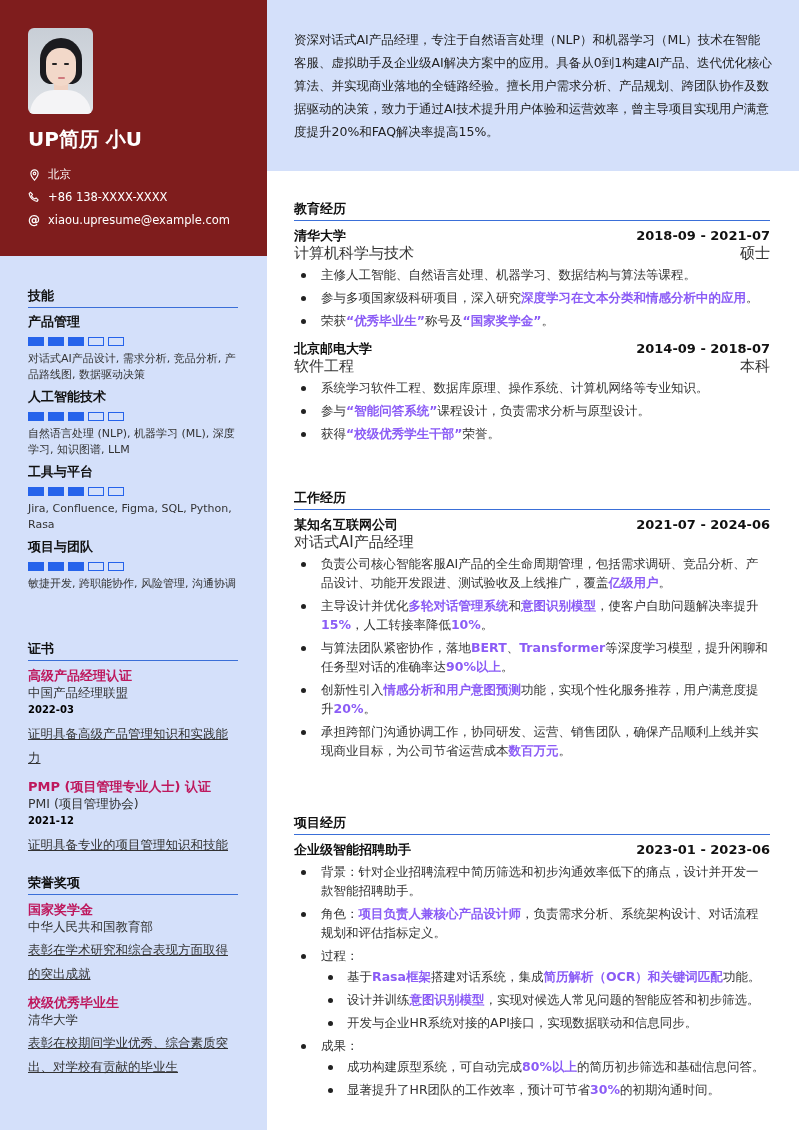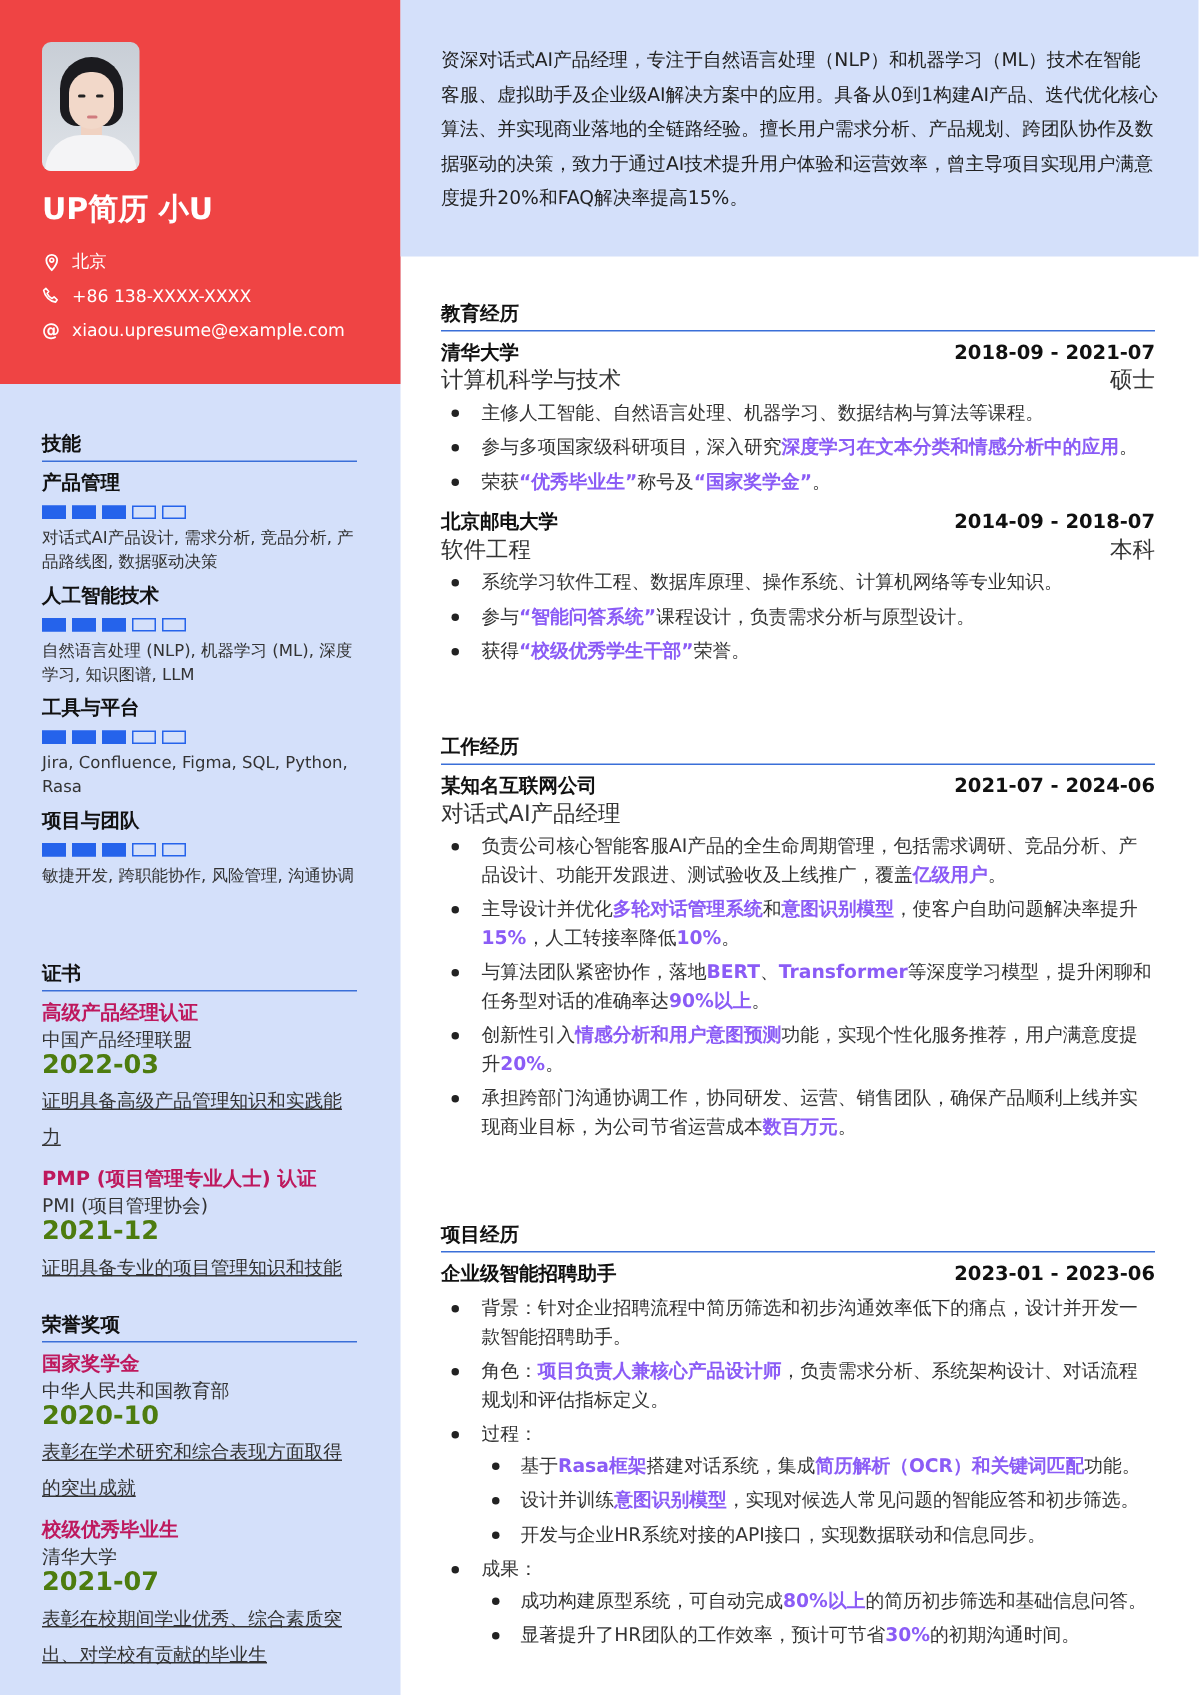--- a/index.html
+++ b/index.html
@@ -1,20 +1,20 @@
 <!DOCTYPE html>
 <html><head>
   <meta charset="utf-8">
   <style>
     * { box-sizing: border-box; margin: 0; padding: 0; }
     html, body { width: 799px; height: 1130px; overflow: hidden; background: #ffffff; }
     body { font-family: "DejaVu Sans", "Liberation Sans", sans-serif; color: #222; position: relative; }
 
     .sidebar { position: absolute; left: 0; top: 0; width: 267px; height: 1130px; background: #d4e0fa; }
-    .side-head { position: absolute; left: 0; top: 0; width: 267px; height: 256px; background: #ef4444; color: #fff; }
+    .side-head { position: absolute; left: 0; top: 0; width: 267px; height: 256px; background: #7f1d1d; color: #fff; }
     .photo { position: absolute; left: 28px; top: 28px; width: 65px; height: 86px; border-radius: 6px; overflow: hidden; background: linear-gradient(#c8ced6, #dfe3e8); }
     .photo .hair { position: absolute; left: 12px; top: 10px; width: 42px; height: 46px; background: #1b1b1f; border-radius: 22px 22px 12px 12px; }
     .photo .face { position: absolute; left: 18px; top: 20px; width: 30px; height: 38px; background: #f2d8c9; border-radius: 15px 15px 16px 16px; }
     .photo .eye { position: absolute; top: 35px; width: 5px; height: 2px; background: #222; border-radius: 2px; }
     .photo .mouth { position: absolute; left: 30px; top: 49px; width: 7px; height: 2px; background: #d07b7e; border-radius: 2px; }
     .photo .body { position: absolute; left: 2px; top: 62px; width: 61px; height: 30px; background: #f4f4f6; border-radius: 24px 24px 0 0; }
     .photo .neck { position: absolute; left: 26px; top: 55px; width: 14px; height: 12px; background: #f0d2c2; }
 
     .name { position: absolute; left: 28px; top: 126px; font-size: 20px; font-weight: bold; }
     .contact { position: absolute; left: 28px; font-size: 11.5px; display: flex; align-items: center; }
@@ -26,21 +26,21 @@
     .sec-title { font-size: 13px; font-weight: bold; color: #111; padding-bottom: 2px; border-bottom: 1.5px solid #3a6fd8; }
     .side-sec { position: absolute; left: 28px; width: 210px; }
     .skill-name { font-size: 13px; font-weight: bold; color: #111; margin-top: 5px; }
     .bars { display: flex; gap: 4px; margin-top: 6px; }
     .bar { width: 16px; height: 9px; border: 1px solid #2563eb; }
     .bar.on { background: #2563eb; }
     .skill-desc { font-size: 11px; color: #333; line-height: 16px; margin-top: 5px; }
 
     .item-title { font-size: 13px; font-weight: bold; color: #be185d; margin-top: 8px; line-height: 17px; }
     .item-sub { font-size: 12.5px; color: #333; line-height: 17px; }
-    .item-date { font-size: 17px; font-weight: bold; color: #4d7c0f; line-height: 18px; }
+    .item-date { font-size: 10px; font-weight: bold; color: #000000; line-height: 18px; }
     .item-desc { font-size: 12.5px; color: #333; line-height: 24px; margin-top: 3px; text-decoration: underline; }
 
     .summary { position: absolute; left: 267px; top: 0; width: 584px; height: 171px; background: #d4e0fa; }
     .summary p { position: absolute; left: 27px; top: 28px; width: 478px; font-size: 12.5px; line-height: 23px; color: #222; }
 
     .main { position: absolute; left: 294px; width: 476px; }
     .row { display: flex; justify-content: space-between; align-items: baseline; }
     .m-title { font-size: 13px; font-weight: bold; color: #111; line-height: 18px; }
     .m-date { font-size: 13px; font-weight: bold; color: #111; }
     .m-sub { font-size: 15px; color: #333; line-height: 17px; }
@@ -144,25 +144,23 @@
     <div class="item-title">PMP (项目管理专业人士) 认证</div>
     <div class="item-sub">PMI (项目管理协会)</div>
     <div class="item-date">2021-12</div>
     <div class="item-desc">证明具备专业的项目管理知识和技能</div>
   </div>
 
   <div class="side-sec" style="top:874px">
     <div class="sec-title">荣誉奖项</div>
     <div class="item-title" style="margin-top:6px">国家奖学金</div>
     <div class="item-sub">中华人民共和国教育部</div>
-    <div class="item-date">2020-10</div>
     <div class="item-desc">表彰在学术研究和综合表现方面取得的突出成就</div>
     <div class="item-title">校级优秀毕业生</div>
     <div class="item-sub">清华大学</div>
-    <div class="item-date">2021-07</div>
     <div class="item-desc">表彰在校期间学业优秀、综合素质突出、对学校有贡献的毕业生</div>
   </div>
 </div>
 
 <div class="summary">
   <p>资深对话式AI产品经理，专注于自然语言处理（NLP）和机器学习（ML）技术在智能客服、虚拟助手及企业级AI解决方案中的应用。具备从0到1构建AI产品、迭代优化核心算法、并实现商业落地的全链路经验。擅长用户需求分析、产品规划、跨团队协作及数据驱动的决策，致力于通过AI技术提升用户体验和运营效率，曾主导项目实现用户满意度提升20%和FAQ解决率提高15%。</p>
 </div>
 
 <div class="main" style="top:200px">
   <div class="sec-title">教育经历</div>

